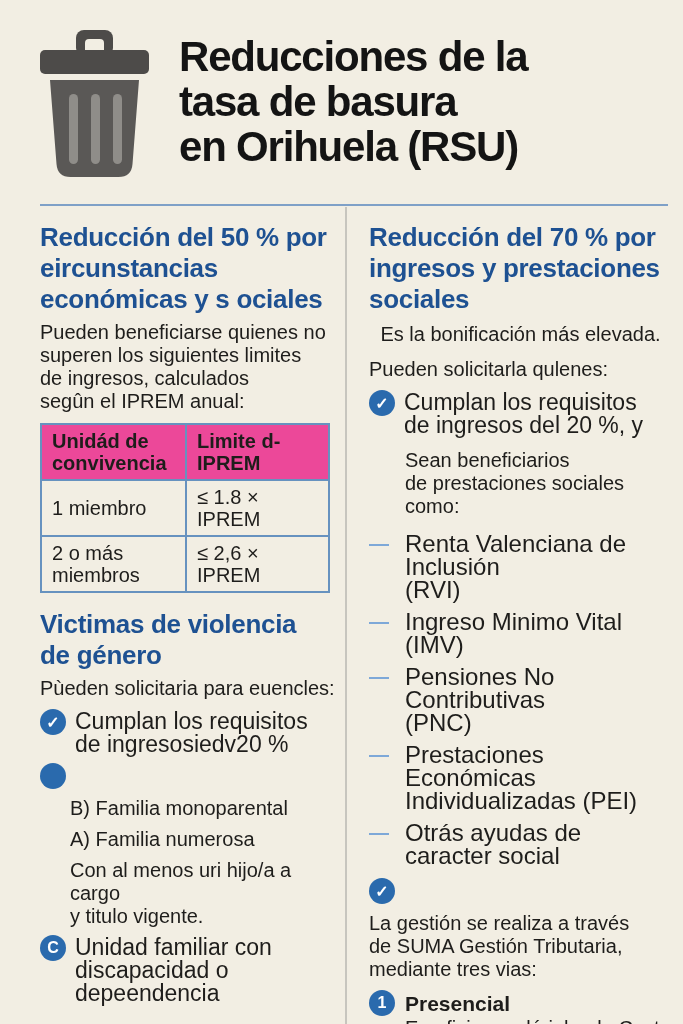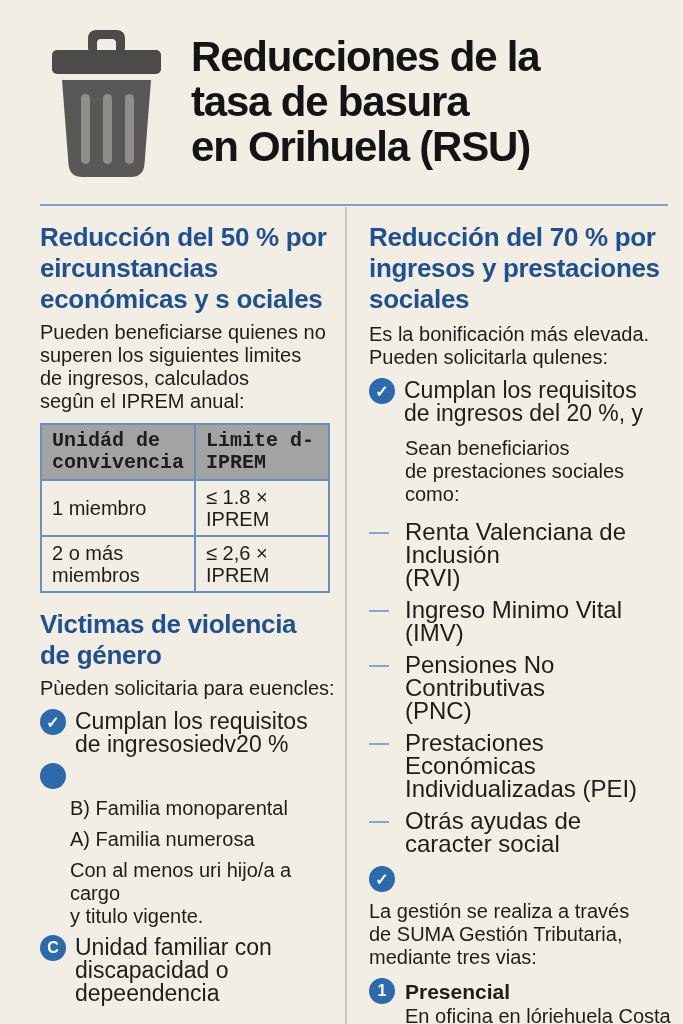--- a/index.html
+++ b/index.html
@@ -3,49 +3,49 @@
 <meta charset="utf-8">
 <style>
   html,body { margin:0; padding:0; }
   .page {
     position:relative; width:683px; height:1024px;
     background:#f2eee3; overflow:hidden;
     font-family:"Liberation Sans", sans-serif;
     color:#1e1d1b;
   }
   
-  .brand { position:absolute; left:48px; top:30px; display:flex; align-items:flex-start; }
+  .brand { position:absolute; left:36px; top:30px; display:flex; align-items:flex-start; }
   .trash { width:117px; height:148px; flex:none; }
   .title {
     margin:4px 0 0 26px; font-size:42px; line-height:45px; font-weight:700;
     letter-spacing:-1.2px; color:#141414; white-space:pre-line;
   }
   .hrule { position:absolute; left:40px; top:204px; width:628px; height:2px; background:#7fa0c7; }
   .vrule { position:absolute; left:345px; top:207px; width:2px; height:817px; background:#c7c5be; }
 
   
   .col { position:absolute; top:222px; }
   .col.left  { left:40px;  width:296px; }
   .col.right { left:369px; width:303px; }
 
   .h2 {
     color:#1e5192; font-weight:700; font-size:26px; line-height:31px;
     letter-spacing:-0.3px; white-space:pre-line; margin:0 0 6px;
   }
   .col.right .h2 { margin-bottom:8px; }
   .body { font-size:20px; line-height:23px; white-space:pre-line; margin:0 0 10px; }
-  .mb8  { margin-bottom:0; }
+  .mb8  { margin-bottom:12px;text-align:center; }
 
   
   table.iprem { border-collapse:collapse; width:290px; margin:0 0 16px; }
   table.iprem th, table.iprem td {
     border:2px solid #6792bf; padding:5px 10px; text-align:left;
     font-size:20px; line-height:22px; white-space:pre-line; vertical-align:middle;
   }
-  table.iprem th { background:#a3a3a3; font-weight:700;font-family:Liberation Mono, monospace; }
+  table.iprem th { background:#ec4899; font-weight:700; }
 
   
   .bullet { display:flex; gap:9px; margin:0 0 8px; }
   .icon-circle {
     width:26px; height:26px; border-radius:50%; background:#2a6aad; color:#fff;
     display:flex; align-items:center; justify-content:center;
     font-weight:700; font-size:16px; flex:none; margin-top:-1px;
   }
   .bullet .txt { white-space:pre-line; font-size:23px; line-height:23px; }
   .bullet .txt.bold { font-weight:700; font-size:21px; line-height:26px; }

